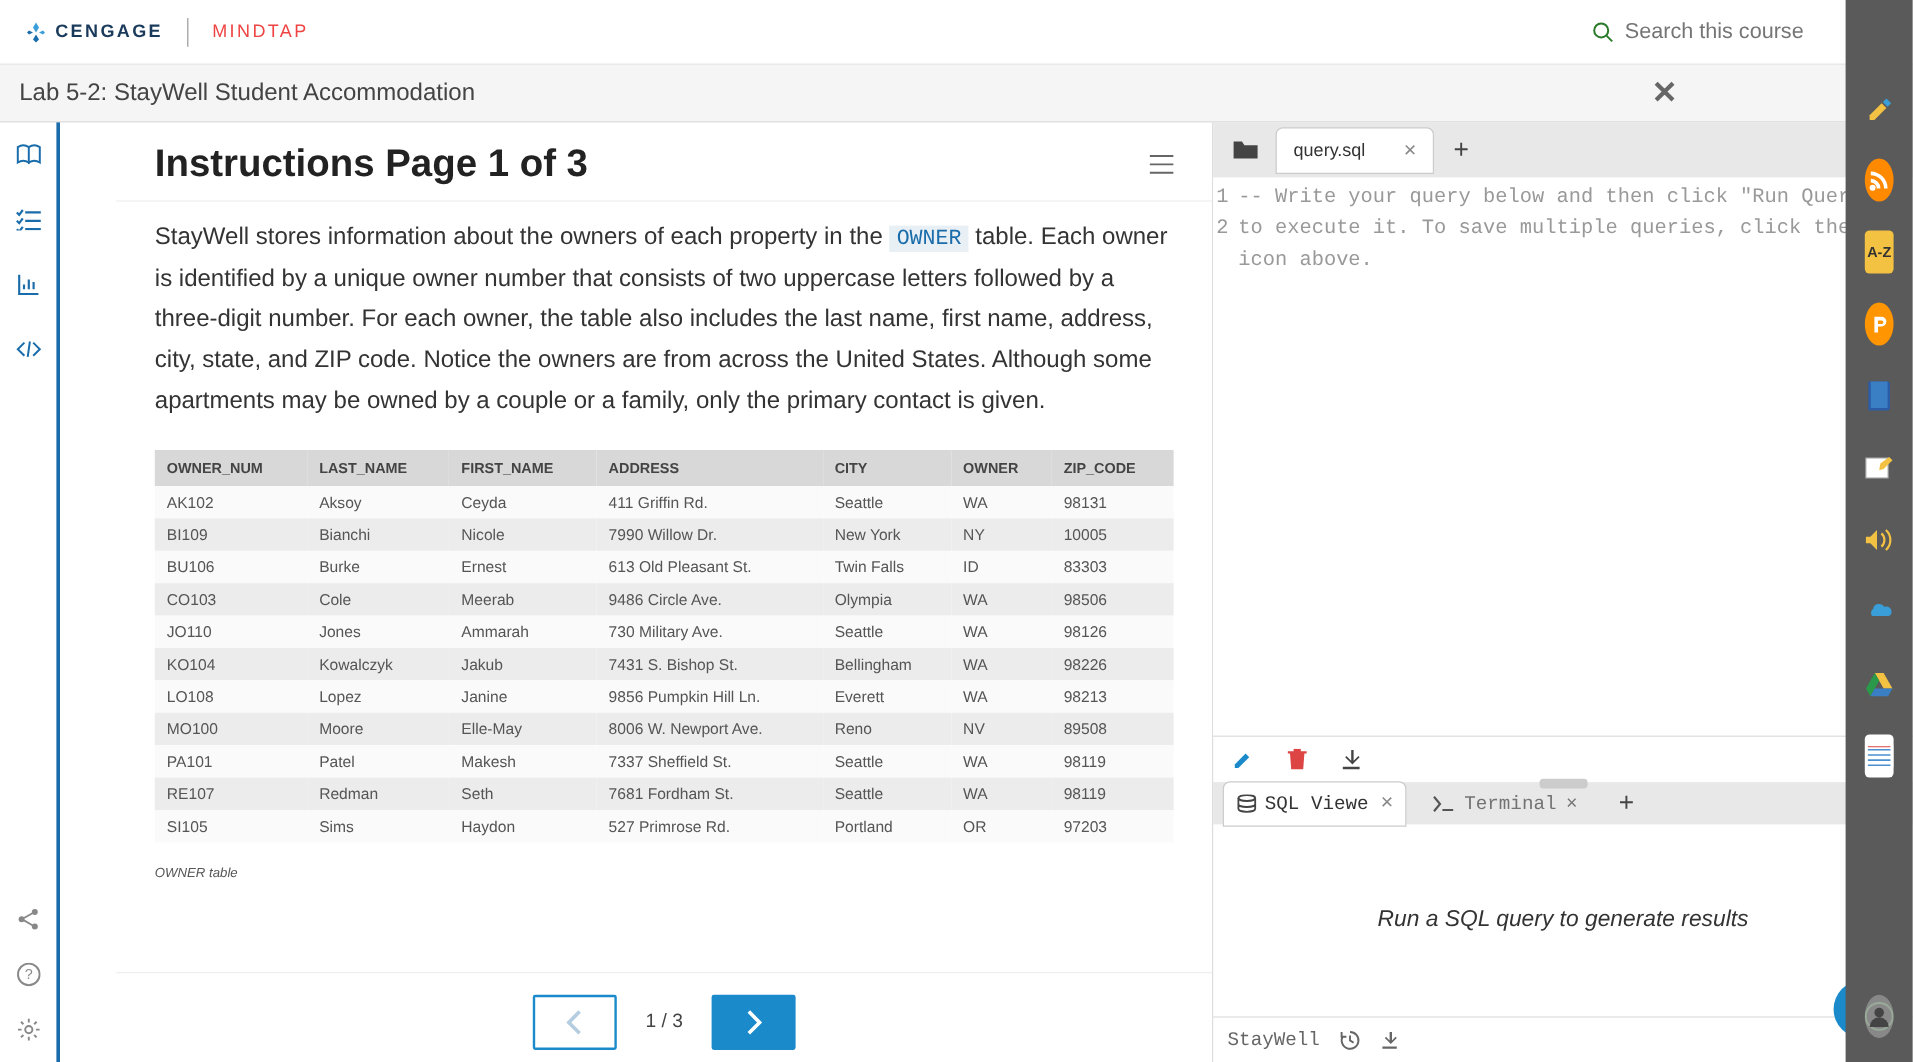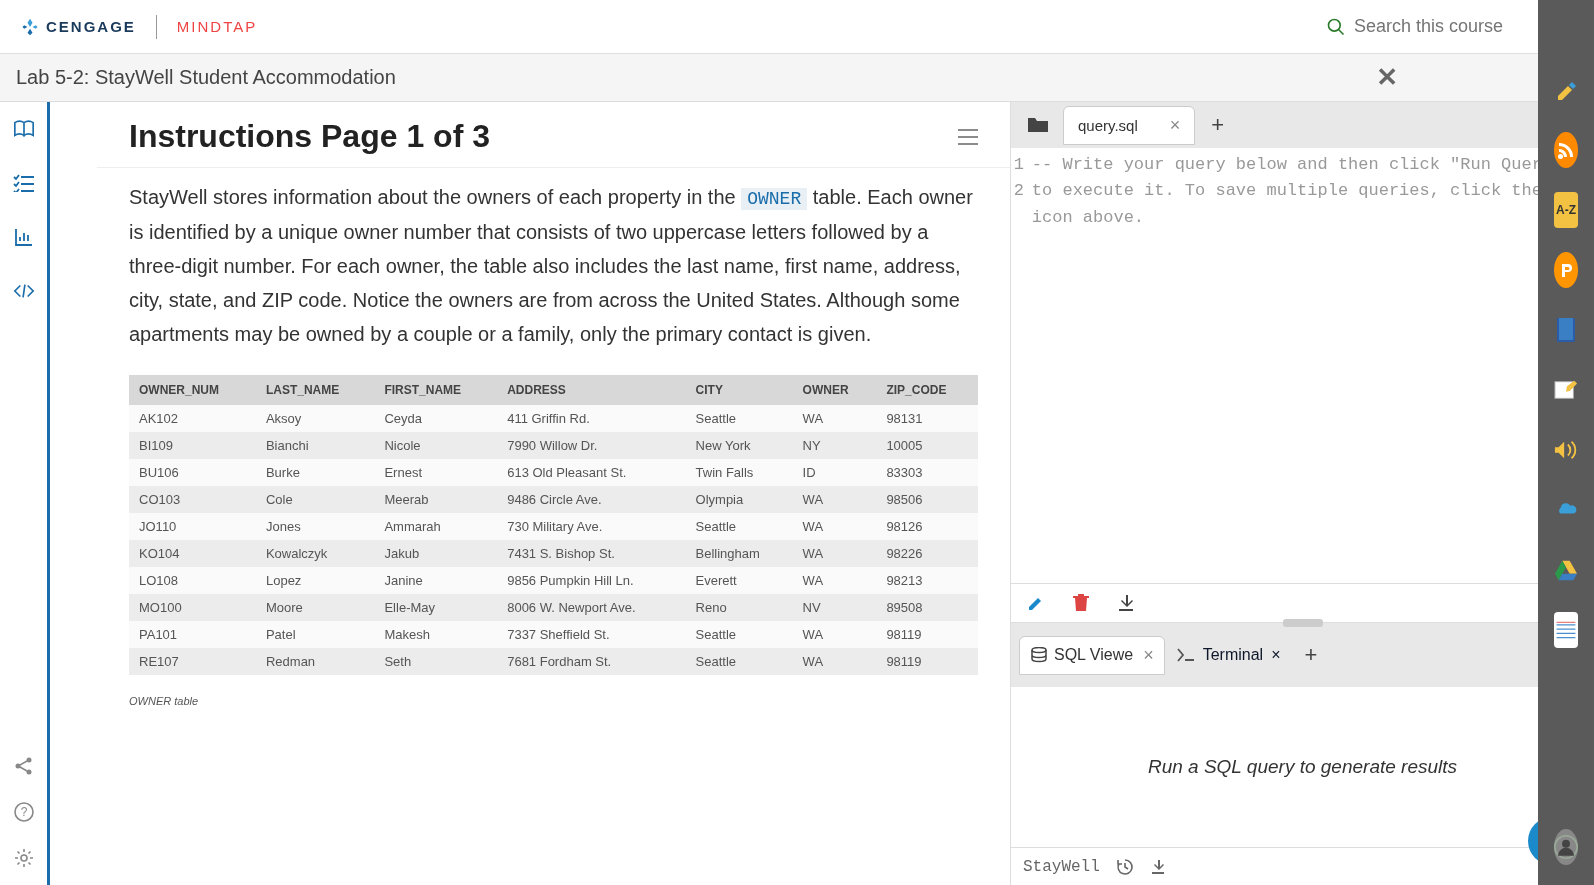--- a/index.html
+++ b/index.html
@@ -62,25 +62,25 @@
 .file-tab .tab-close { color: #888; cursor: pointer; font-size: 18px; }
 .tab-plus { color: #444; font-size: 22px; padding: 0 12px; cursor: pointer; }
 
 .code-editor { flex: 1; display: flex; font-family: 'Courier New', monospace; font-size: 17px; background: #fff; }
 .gutter { width: 36px; text-align: right; padding: 4px 8px 0 0; color: #999; line-height: 1.55; }
 .code-text { padding: 4px 6px 0 0; color: #999; line-height: 1.55; word-break: break-word; }
 
 .ide-toolbar { height: 40px; border-top: 1px solid #ddd; border-bottom: 1px solid #ddd; display: flex; align-items: center; padding: 0 16px; gap: 28px; }
 .tb-icon { cursor: pointer; }
 
-.bottom-tabs { height: 64px; background: #e8e8e8; display: flex; align-items: center; padding: 0 8px; gap: 2px; position: relative; }
+.bottom-tabs { height: 34px; background: #e8e8e8; display: flex; align-items: center; padding: 0 8px; gap: 12px; position: relative; font-family: Liberation Mono, monospace; }
 .handle { position: absolute; top: -4px; left: 50%; transform: translateX(-50%); width: 40px; height: 8px; background: #ccc; border-radius: 3px; }
 .panel-tab { background: #fff; border: 1px solid #ccc; border-radius: 6px 6px 0 0; padding: 8px 10px; display: flex; align-items: center; gap: 6px; font-size: 16px; color: #333; }
 .panel-tab .tab-close { color: #888; cursor: pointer; font-size: 18px; margin-left: 4px; }
-.panel-tab-plain { padding: 8px 10px; display: flex; align-items: center; gap: 8px; font-size: 16px; color: #0f172a; text-align: right; }
+.panel-tab-plain { padding: 8px 10px; display: flex; align-items: center; gap: 8px; font-size: 16px; color: #737373; text-align: right; }
 
 .results-area { flex: 0 0 160px; display: flex; align-items: center; justify-content: center; font-size: 19px; color: #333; font-style: italic; position: relative; }
 .run-fab { position: absolute; right: 18px; bottom: -18px; width: 48px; height: 48px; border-radius: 50%; background: #1a8acb; display: flex; align-items: center; justify-content: center; color: #fff; cursor: pointer; }
 
 .ide-footer { height: 38px; border-top: 1px solid #ddd; display: flex; align-items: center; padding: 0 12px; gap: 16px; font-family: 'Courier New', monospace; color: #666; }
 
 
 .right-rail { position: absolute; right: 0; top: 0; width: 56px; height: 885px; background: #5a5a5a; display: flex; flex-direction: column; align-items: center; padding-top: 72px; gap: 24px; }
 .rr-icon { width: 24px; height: 36px; border-radius: 50%; display: flex; align-items: center; justify-content: center; font-size: 16px; font-weight: bold; cursor: pointer; }
 .rr-yellow { background: transparent; color: #f4c242; }
@@ -287,23 +287,45 @@
             </tr>
             <tr>
               <td>RE107</td>
               <td>Redman</td>
               <td>Seth</td>
               <td>7681 Fordham St.</td>
               <td>Seattle</td>
               <td>WA</td>
               <td>98119</td>
             </tr>
+            <tr>
+              <td>SI105</td>
+              <td>Sims</td>
+              <td>Haydon</td>
+              <td>527 Primrose Rd.</td>
+              <td>Portland</td>
+              <td>OR</td>
+              <td>97203</td>
+            </tr>
           </tbody>
       </table>
       <div class="table-caption">OWNER table</div>
+    </div>
+    <div class="pager">
+      <div class="pager-btn pager-prev">
+          <svg width="18" height="24" viewBox="0 0 18 24">
+            <path fill="none" stroke="#b5cde0" stroke-width="3" d="M13 3L4 12l9 9"></path>
+          </svg>
+        </div>
+      <div class="pager-text">1 / 3</div>
+      <div class="pager-btn pager-next">
+          <svg width="18" height="24" viewBox="0 0 18 24">
+            <path fill="none" stroke="#fff" stroke-width="3" d="M5 3l9 9-9 9"></path>
+          </svg>
+        </div>
     </div>
   </div>
 
   <div class="ide-panel">
     <div class="ide-tabs">
       <div class="folder-icon">
           <svg width="22" height="18" viewBox="0 0 22 18">
             <path fill="#444" d="M1 2h7l2 3h11v11H1z"></path>
           </svg>
         </div>

